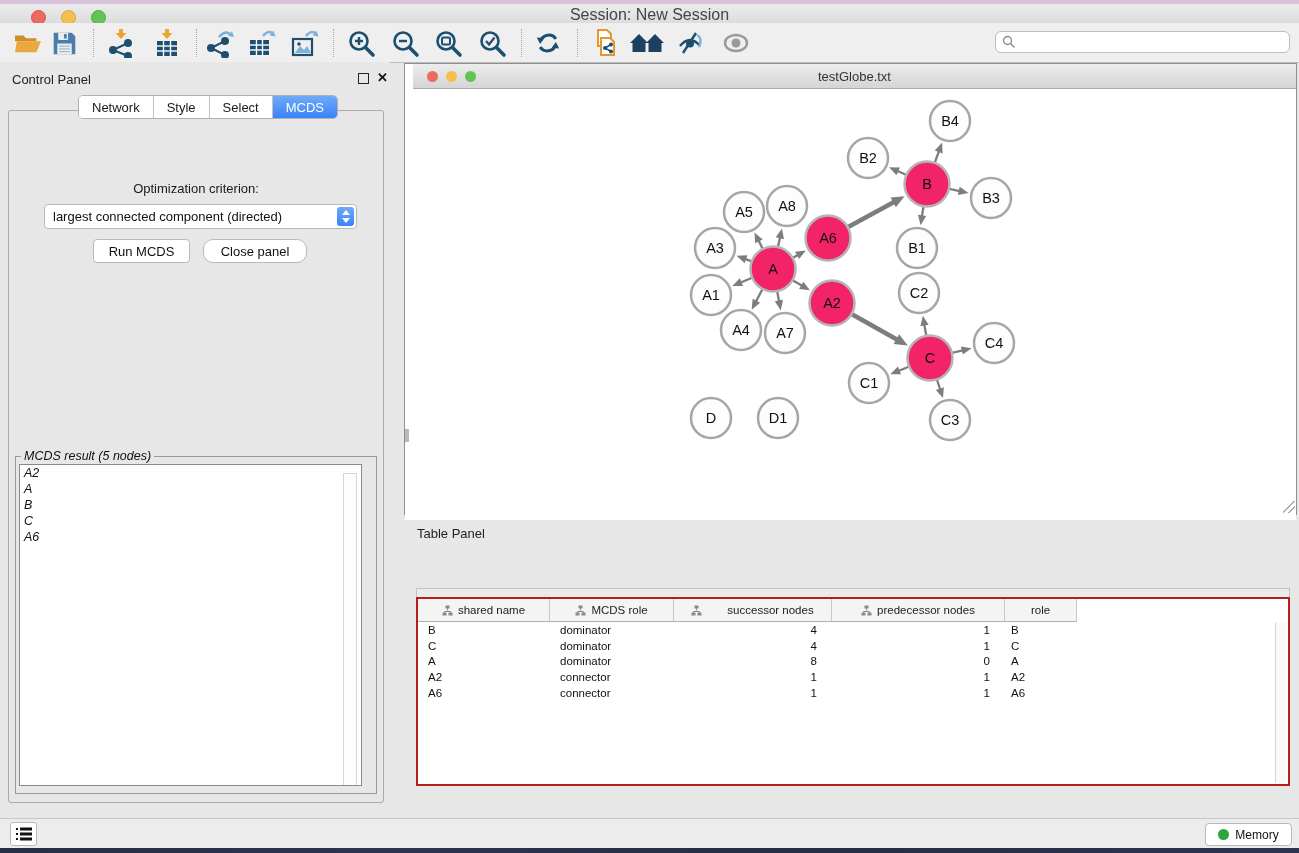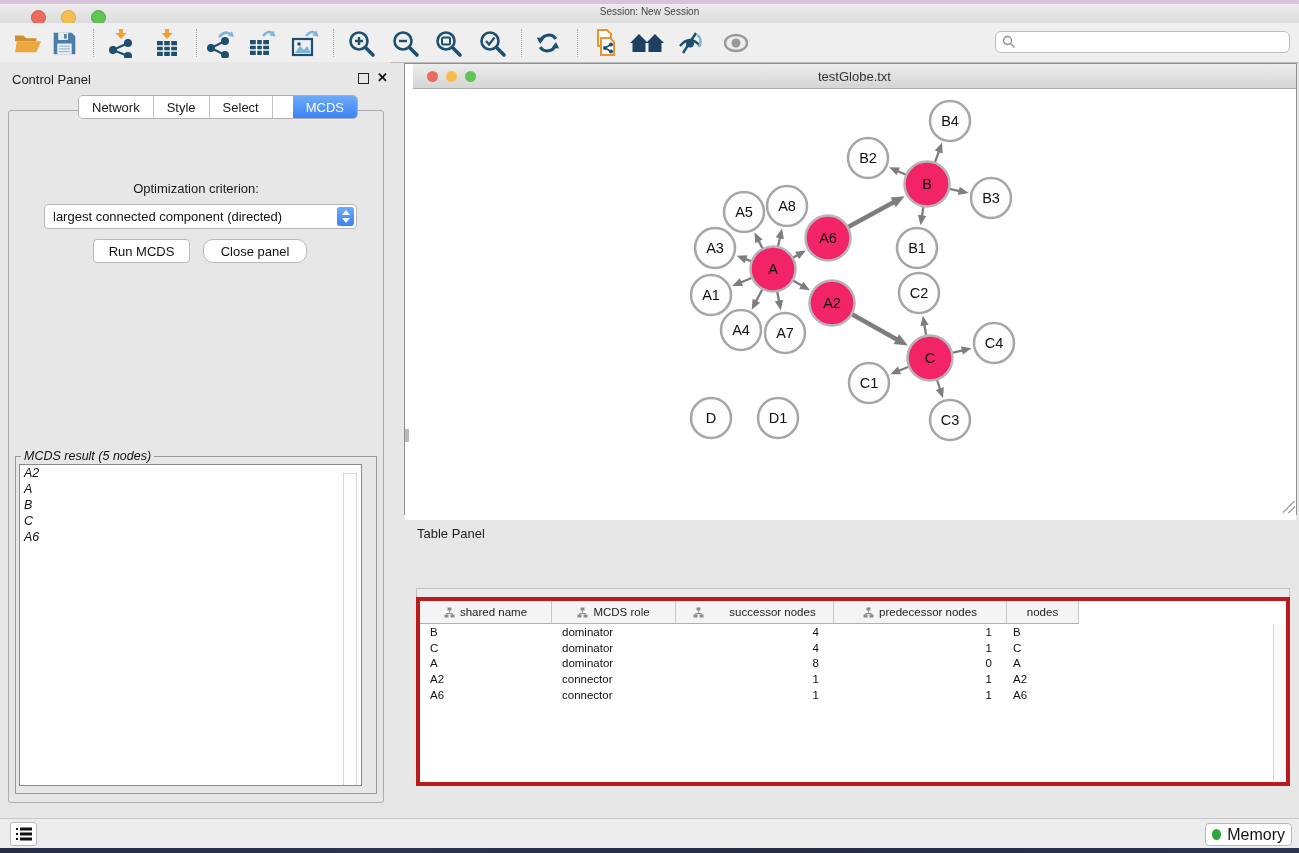--- a/index.html
+++ b/index.html
@@ -7,21 +7,21 @@
     width:1299px;height:853px;position:relative;overflow:hidden;
     font-family:"Liberation Sans",sans-serif;background:#e7e7e7;
     -webkit-font-smoothing:antialiased;
   }
   .abs{position:absolute;}
   
   #desktop-strip-top{left:0;top:0;width:1299px;height:4px;background:#d9c3da;}
   #titlebar{left:0;top:4px;width:1299px;height:19px;
     background:linear-gradient(#ececec,#dcdcdc);}
   #titlebar .title{position:absolute;left:0;right:0;top:2px;text-align:center;
-    font-size:10px;color:#444;}
+    font-size:16px;color:#444;}
   .traffic{position:absolute;border-radius:50%;width:13px;height:13px;top:6px;}
   .t-red{left:31px;background:#ed6a5f;border:1px solid #d3564c;}
   .t-yellow{left:61px;background:#f5bf4f;border:1px solid #d6a243;}
   .t-green{left:91px;background:#61c554;border:1px solid #52a843;}
   
   #toolbar{left:0;top:23px;width:1299px;height:39px;background:#efefef;
     border-bottom:1px solid #bdbdbd;}
   .tool{position:absolute;top:4px;width:34px;height:32px;display:flex;
     align-items:center;justify-content:center;background:none;border:none;padding:0;}
   .tsep{position:absolute;top:6px;height:28px;width:0;
@@ -39,21 +39,21 @@
   .close-ic{position:absolute;font-size:13px;font-weight:bold;color:#111;line-height:11px;}
   #cp-float{left:358px;top:11px;} #cp-close{left:377px;top:10px;}
   #cp-pane{position:absolute;left:8px;top:48px;width:374px;height:691px;
     border:1px solid #ababab;border-radius:3px;background:#e7e7e7;}
   #cp-tabs{position:absolute;left:78px;top:33px;height:22px;display:flex;
     background:#fff;border:1px solid #b0b0b0;border-radius:5px;z-index:3;
     overflow:hidden;}
   .seg{display:flex;align-items:center;justify-content:center;
     padding:0 13px;font-size:13px;color:#1a1a1a;border-right:1px solid #c2c2c2;
     background:#fff;cursor:default;}
-  .seg:last-child{border-right:none;margin-left:20px;}
+  .seg:last-child{border-right:none;}
   .seg-active{background:linear-gradient(#6faaf9,#3a82f7);color:#fff;border-right:none;}
   #opt-label{position:absolute;left:0;width:374px;top:70px;text-align:center;
     font-size:13px;color:#1a1a1a;}
   #opt-select{position:absolute;left:35px;top:93px;width:313px;height:25px;
     background:#fff;border:1px solid #b9b9b9;border-radius:4px;box-sizing:border-box;}
   #opt-select .val{position:absolute;left:8px;top:4px;font-size:13px;color:#111;}
   #opt-stepper{position:absolute;right:2px;top:2px;width:17px;height:19px;border-radius:3px;
     background:linear-gradient(#6faaf9,#3a82f7);}
   #opt-stepper .up,#opt-stepper .dn{position:absolute;left:4.5px;width:0;height:0;
     border-left:4px solid transparent;border-right:4px solid transparent;}
@@ -94,21 +94,21 @@
   #table-panel{left:404px;top:520px;width:895px;height:298px;background:#e7e7e7;}
   #tp-title{position:absolute;left:13px;top:6px;}
   #tp-toolbar{position:absolute;left:12px;top:31px;width:874px;height:42px;
     background:linear-gradient(#ececec,#e2e2e2);border:1px solid #c2c2c2;
     box-sizing:border-box;margin-top:37px;}
   .tp-tool{position:absolute;top:5px;width:32px;height:30px;display:flex;
     align-items:center;justify-content:center;background:none;border:none;padding:0;}
   #fx-label{font-family:"DejaVu Serif",serif;font-style:italic;color:#9b9b9b;
     font-size:17px;}
   #node-table{position:absolute;left:12px;top:77px;width:874px;height:189px;
-    background:#fff;border:4px solid #b91c1c;box-sizing:border-box;overflow:hidden;}
+    background:#fff;border:2px solid #b91c1c;box-sizing:border-box;overflow:hidden;}
   #nt-header{position:absolute;left:0;top:0;height:22px;display:flex;
     border-bottom:1px solid #b0b0b0;background:#f4f4f4;}
   .th{position:relative;display:flex;align-items:center;justify-content:center;
     font-size:11.5px;color:#222;border-right:1px solid #c8c8c8;box-sizing:border-box;
     gap:5px;}
   .th svg{flex:0 0 auto;}
   #nt-rows{position:absolute;left:0;top:23px;right:0;}
   .tr{display:flex;height:15.8px;align-items:center;}
   .td{font-size:11.5px;color:#111;box-sizing:border-box;overflow:hidden;
     white-space:nowrap;}
@@ -117,21 +117,21 @@
   #bottom-tabs{position:absolute;left:268px;top:270px;height:21px;display:flex;
     background:#fff;border:1px solid #ababab;border-radius:5px;overflow:hidden;}
   
   #status-bar{left:0;top:818px;width:1299px;height:30px;background:#ececec;
     border-top:1px solid #c6c6c6;box-sizing:border-box;}
   #list-btn{position:absolute;left:10px;top:3px;width:27px;height:24px;
     background:#fff;border:1px solid #b9b9b9;border-radius:3px;display:flex;
     align-items:center;justify-content:center;padding:0;}
   #memory-btn{position:absolute;right:7px;top:4px;width:87px;height:23px;
     background:#fff;border:1px solid #b9b9b9;border-radius:4px;display:flex;
-    align-items:center;justify-content:center;gap:6px;font-size:16px;color:#111;
+    align-items:center;justify-content:center;gap:6px;font-size:12px;color:#111;
     font-family:inherit;}
   #memory-dot{width:11px;height:11px;border-radius:50%;background:#2fa33c;}
   #desktop-strip-bottom{left:0;top:848px;width:1299px;height:5px;background:#272e47;
     background:linear-gradient(90deg,#262d45,#2d3450 30%,#252c44 60%,#2d3450);}
 </style>
 </head>
 <body>
 
 <div class="abs" id="desktop-strip-top"></div>
 <div class="abs" id="titlebar">
@@ -572,21 +572,21 @@
         <div class="th" style="width: 173px;">
           <svg width="11" height="11" viewBox="0 0 11 11">
             <rect x="3.5" y="0.5" width="4" height="3" fill="#8a8a8a"></rect>
             <rect x="0.5" y="7.5" width="4" height="3" fill="#8a8a8a"></rect>
             <rect x="6.5" y="7.5" width="4" height="3" fill="#8a8a8a"></rect>
             <path d="M5.5 3.5 v2 M2.5 7.5 v-1 h6 v1" stroke="#8a8a8a" fill="none"></path>
           </svg>
           <span>predecessor nodes</span>
         </div>
         <div class="th" style="width: 72px;">
-          <span>nodes</span>
+          <span>role</span>
         </div>
       </div>
     <div id="nt-rows">
         <div class="tr">
           <div class="td" style="width: 132px; text-align: left; padding-left: 10px;">B</div>
           <div class="td" style="width: 124px; text-align: left; padding-left: 10px;">dominator</div>
           <div class="td" style="width: 158px; text-align: right; padding-right: 15px;">4</div>
           <div class="td" style="width: 173px; text-align: right; padding-right: 15px;">1</div>
           <div class="td" style="width: 72px; text-align: left; padding-left: 6px;">B</div>
         </div>

